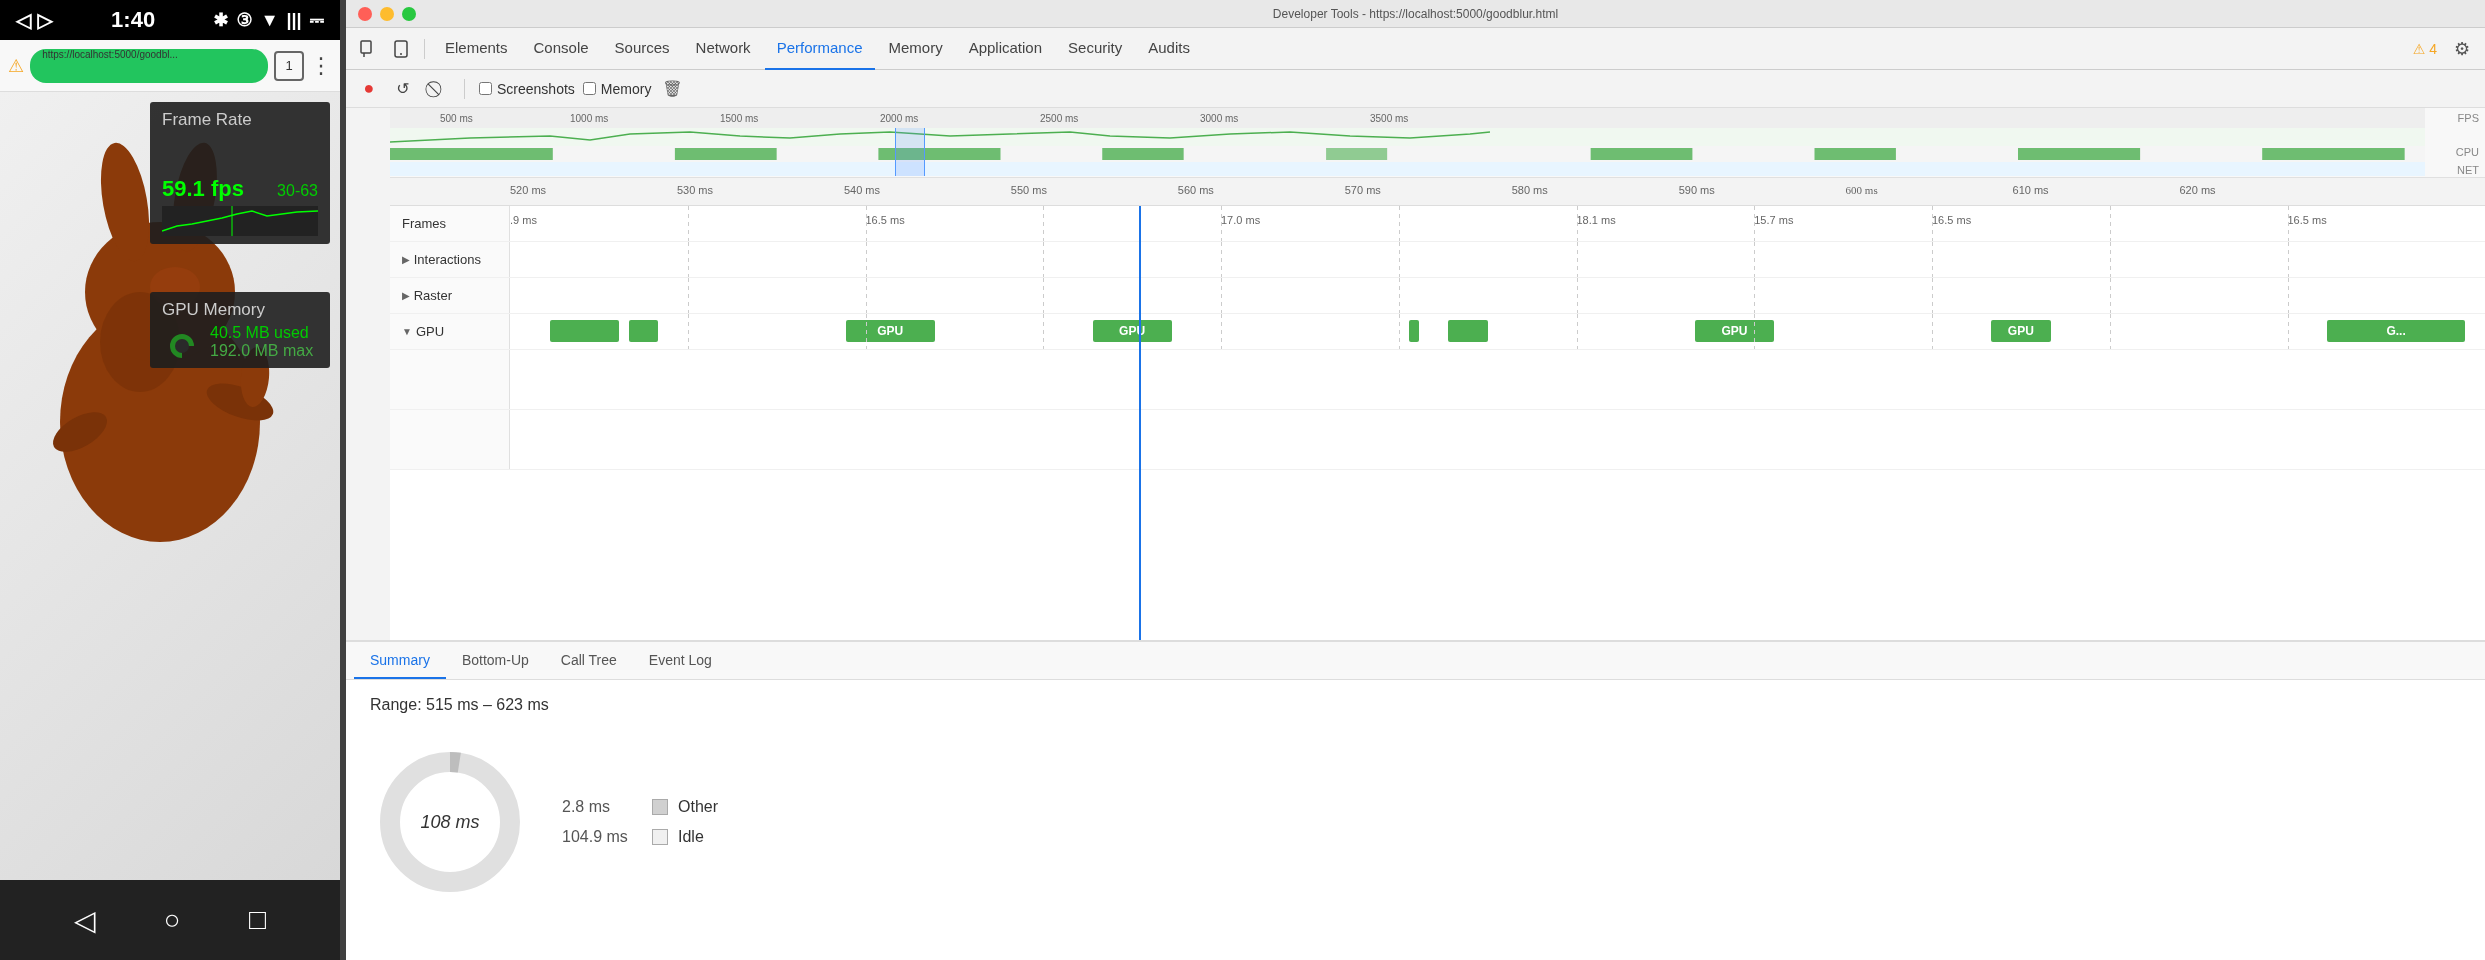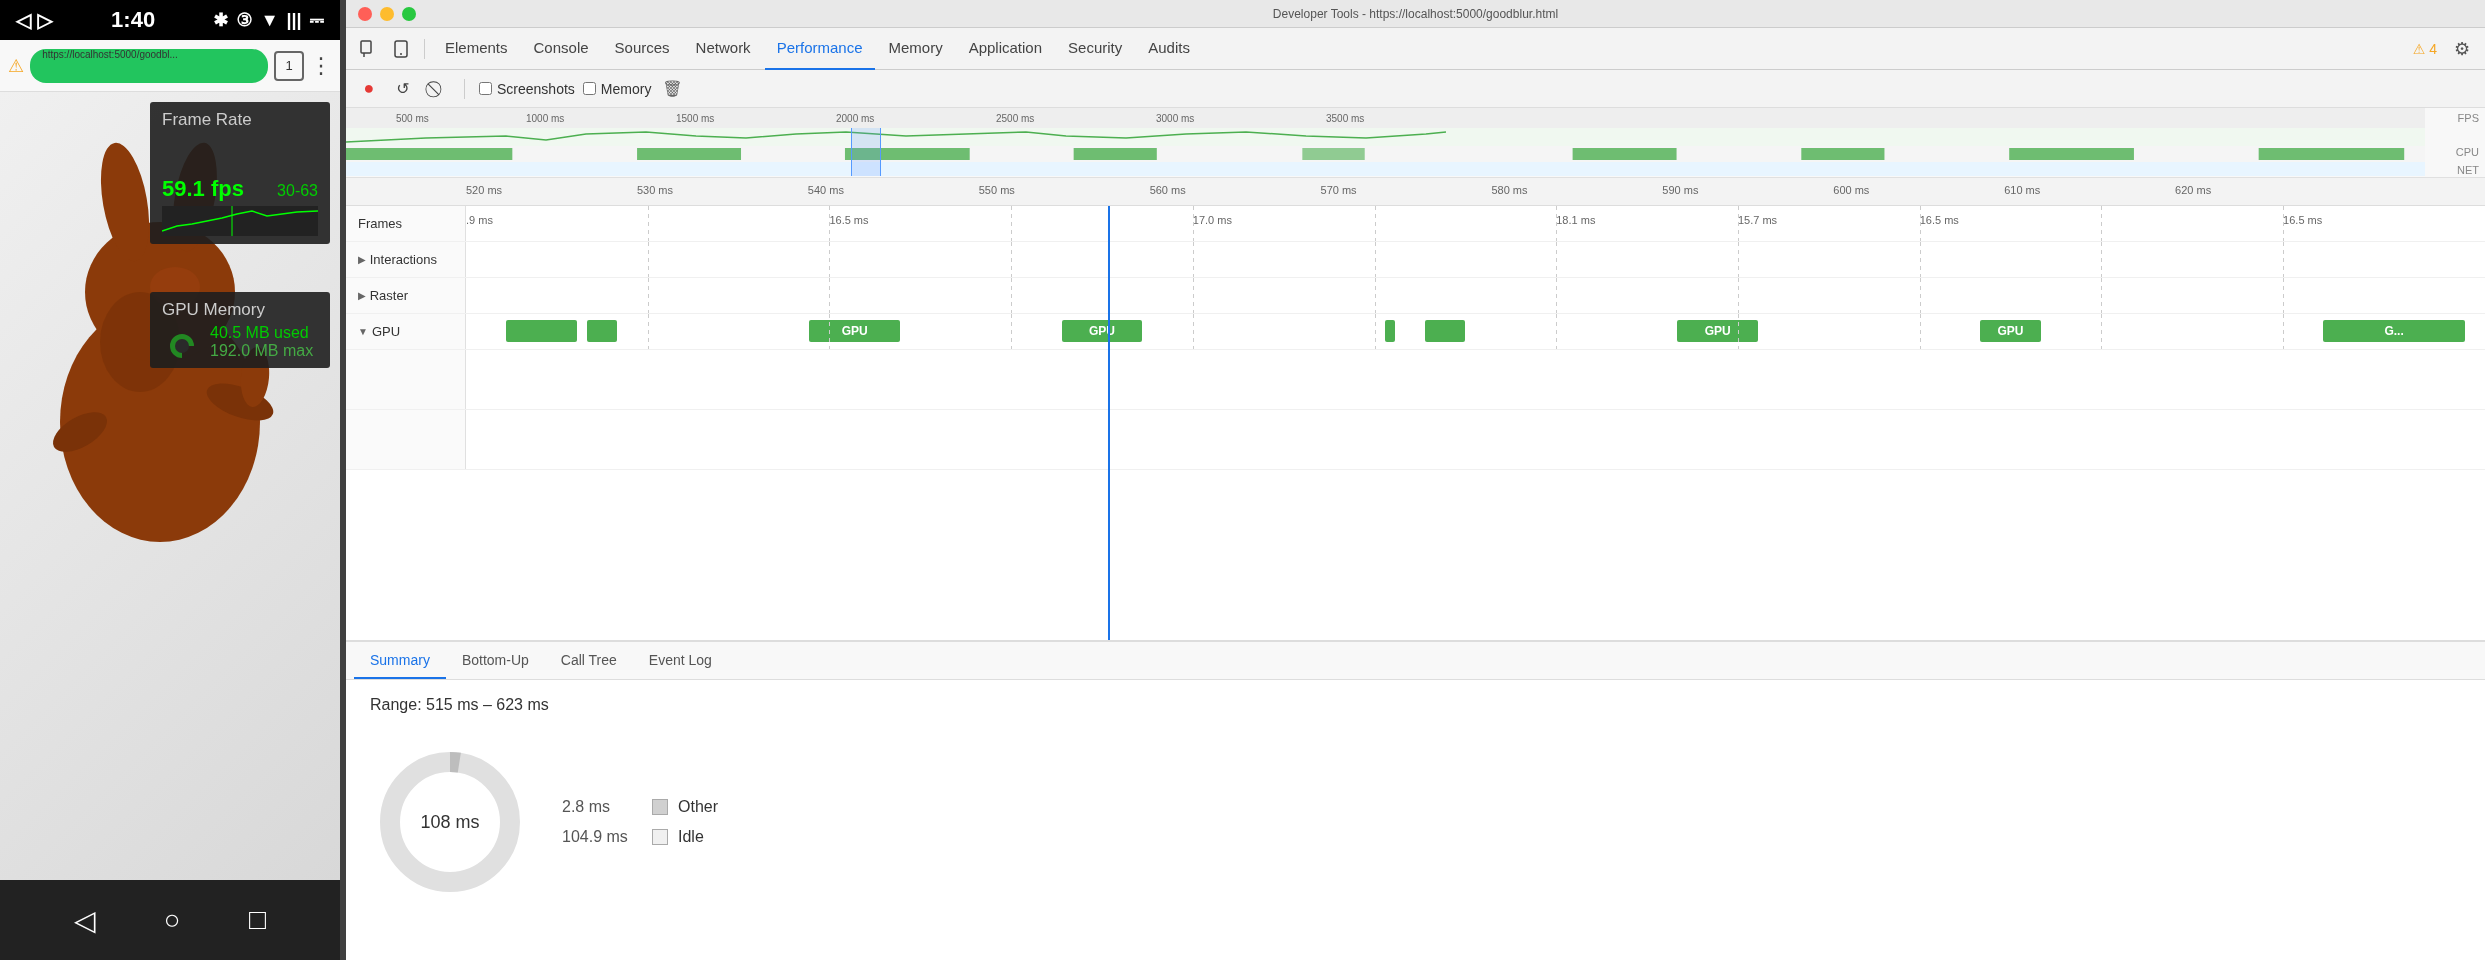--- a/index.html
+++ b/index.html
@@ -195,20 +195,21 @@
       font-size: 16px; color: #666;
     }
 
     
     #timeline-container {
       flex: 1;
       overflow: hidden;
       display: flex;
       flex-direction: column;
       background: #fff;
+      margin-left: 44px;
     }
 
     
     #overview-section {
       height: 70px;
       background: #f8f8f8;
       border-bottom: 1px solid #e0e0e0;
       position: relative;
       overflow: hidden;
     }
@@ -337,20 +338,21 @@
       flex-shrink: 0;
     }
     #donut-center-text {
       position: absolute;
       top: 50%;
       left: 50%;
       transform: translate(-50%, -50%);
       font-size: 18px;
       color: #333;
       font-weight: 500;
+      font-style: italic;
     }
     #summary-legend {
       display: flex;
       flex-direction: column;
       gap: 12px;
       justify-content: center;
     }
     .legend-item {
       display: flex;
       align-items: center;
@@ -584,21 +586,21 @@
     <div id="time-ruler" style="position:relative;height:28px;background:#f3f3f3;border-bottom:1px solid #ddd;padding-left:120px;">
       <div style="position:relative;width:calc(100% - 120px);height:100%;">
         <span class="ms-label" style="left:0px;">520 ms</span>
         <span class="ms-label" style="left:9%;">530 ms</span>
         <span class="ms-label" style="left:18%;">540 ms</span>
         <span class="ms-label" style="left:27%;">550 ms</span>
         <span class="ms-label" style="left:36%;">560 ms</span>
         <span class="ms-label" style="left:45%;">570 ms</span>
         <span class="ms-label" style="left:54%;">580 ms</span>
         <span class="ms-label" style="left:63%;">590 ms</span>
-        <span class="ms-label" style="left:72%;">600 ms</span>
+        <span class="ms-label" style="left:72%;font-family:Liberation Serif, serif;">600 ms</span>
         <span class="ms-label" style="left:81%;">610 ms</span>
         <span class="ms-label" style="left:90%;">620 ms</span>
       </div>
     </div>
 
     <div id="tracks-area">
 
       <div style="position:absolute;left:calc(120px + 30%);top:0;bottom:0;width:2px;background:#1a73e8;z-index:10;pointer-events:none;"></div>
 
       <div class="track-row">

